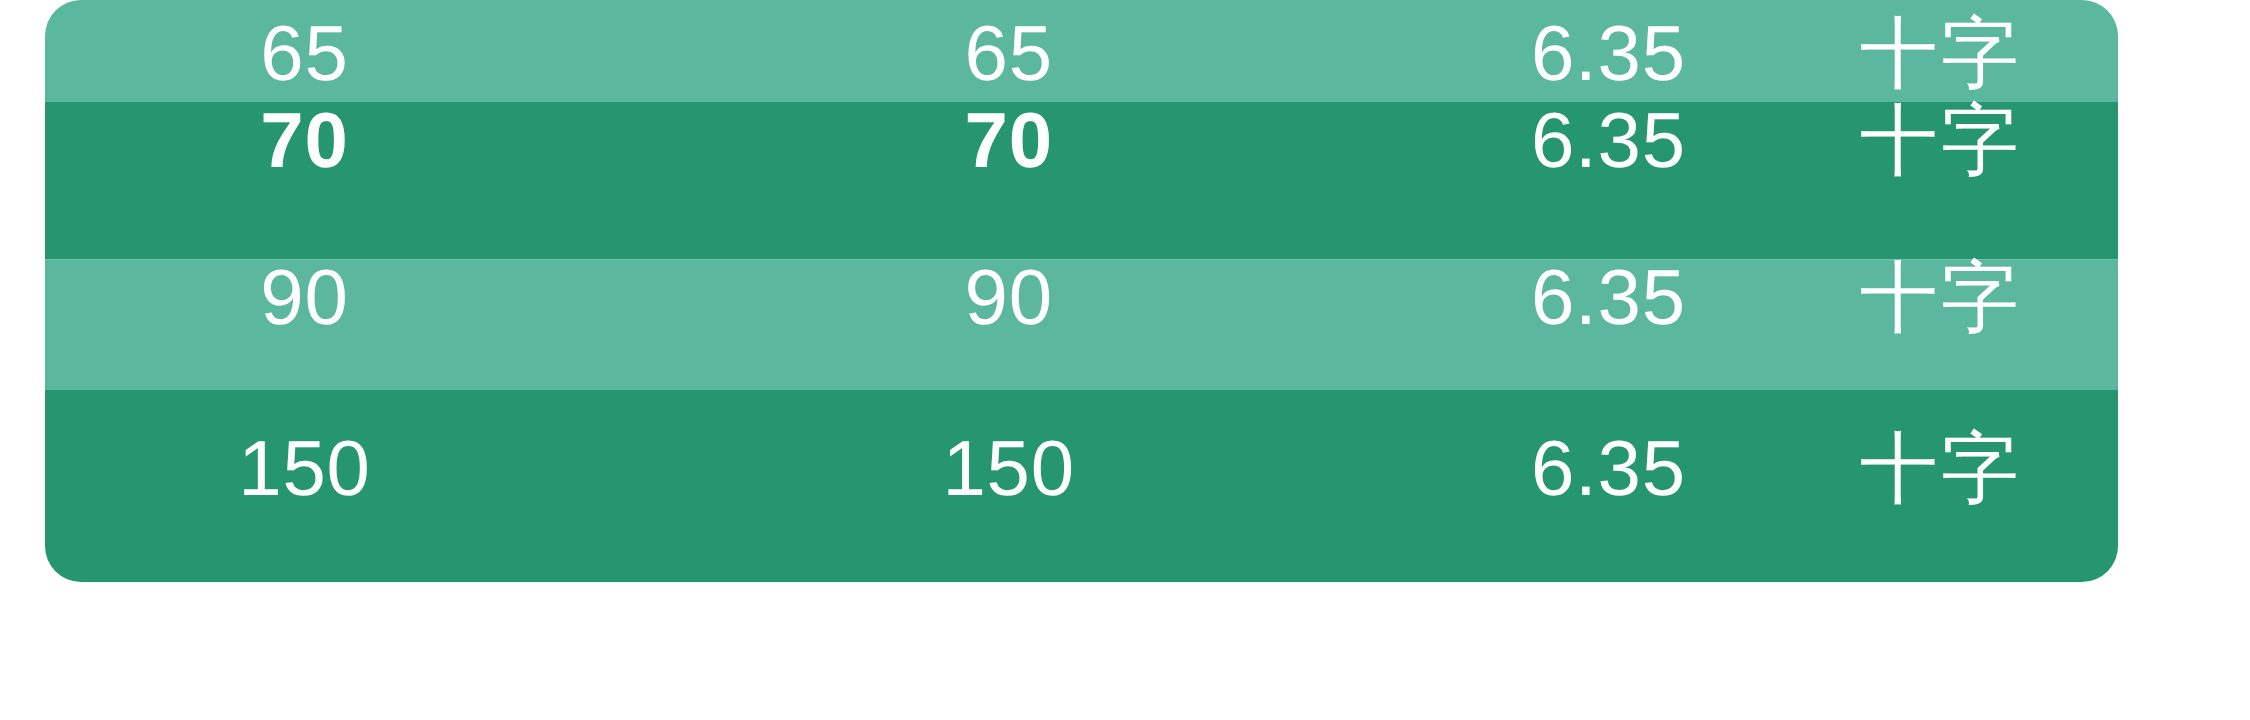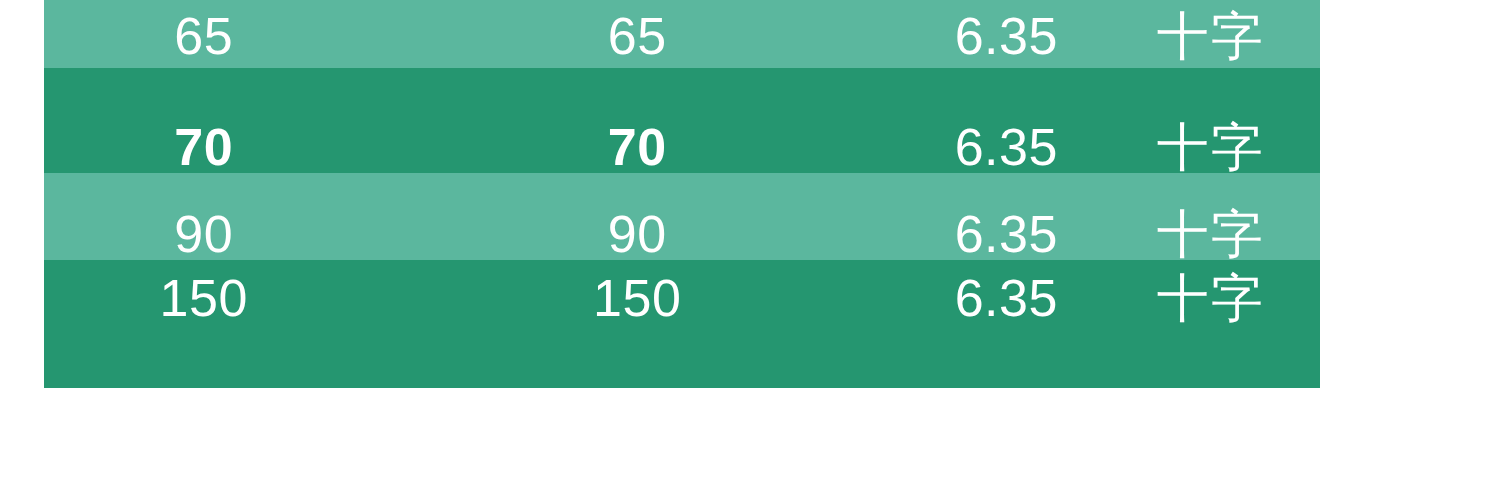--- a/index.html
+++ b/index.html
@@ -18,44 +18,45 @@
   #spec-page {
     position: relative;
     width: 1500px;
     height: 480px;
     background: #ffffff;
   }
 
   
   #spec-table {
     position: absolute;
-    left: 44px;
+    left: 30px;
     top: 0px;
-    width: 1276px;
+    width: 1382px;
     height: 388px;
     overflow: hidden;
     box-sizing: border-box;
+    border-radius: 24px;
   }
 
   .spec-row {
     display: flex;
-    align-items: flex-end;
+    align-items: flex-start;
     width: 100%;
     box-sizing: border-box;
     color: #ffffff;
   }
 
   .spec-row.light { background: #5bb79e; }
   .spec-row.dark  { background: #259670; }
 
   
   .spec-row.row-1 { height: 68px;  align-items: flex-end; padding-bottom: 6px; }
   .spec-row.row-2 { height: 105px; }
   .spec-row.row-3 { height: 87px;  }
-  .spec-row.row-4 { height: 128px; align-items: flex-start; padding-top: 12px; }
+  .spec-row.row-4 { height: 128px; align-items: flex-start; padding-top: 27px; }
 
   .spec-cell {
     text-align: center;
     font-size: 52px;
     line-height: 1.0;
     font-weight: 400;
     letter-spacing: 0.5px;
     white-space: nowrap;
   }
 

